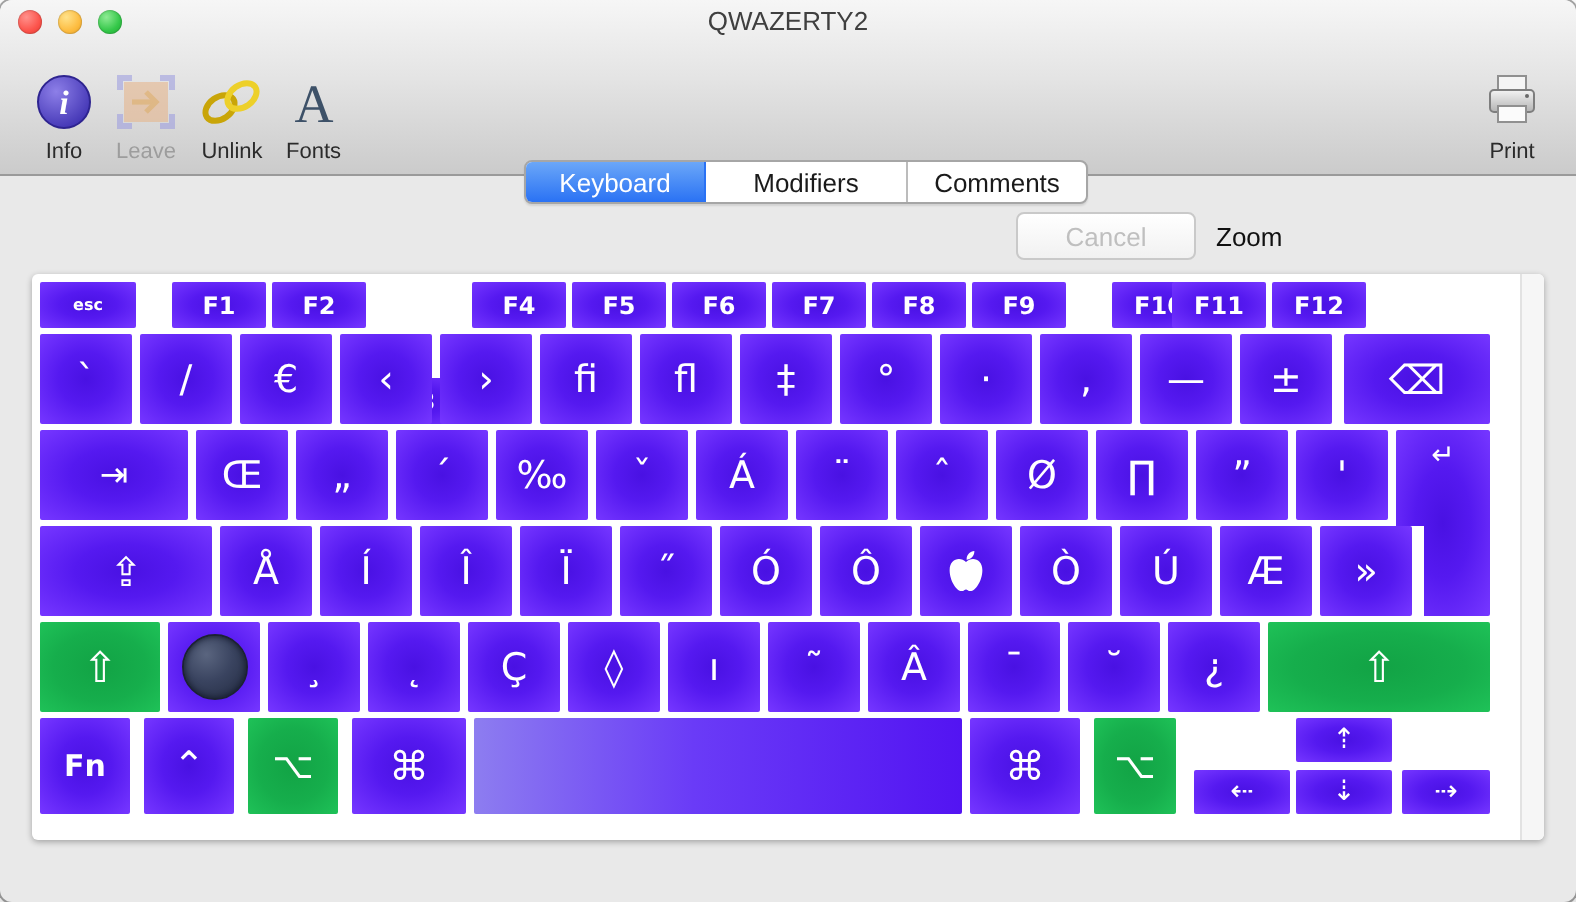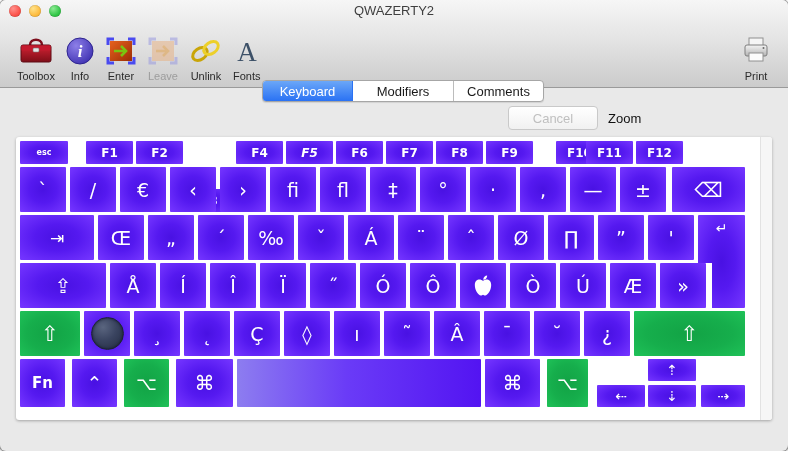--- a/index.html
+++ b/index.html
@@ -65,79 +65,38 @@
     <div class="titlebar">
       <div class="traffic">
         <span class="tl red"></span>
         <span class="tl yellow"></span>
         <span class="tl green"></span>
       </div>
       <div class="title">QWAZERTY2</div>
     </div>
 
     <div class="toolbar">
-      <div class="titem">
-        <span class="ticon">
-          <svg width="36" height="30" viewBox="0 0 36 30">
-              <defs>
-            <linearGradient id="gRed" x1="0" y1="0" x2="0" y2="1">
-                  <stop offset="0" stop-color="#d42334"></stop>
-                  <stop offset="1" stop-color="#7e0e18"></stop>
-                </linearGradient>
-              </defs>
-            <path d="M12 9 C12 2 24 2 24 9" fill="none" stroke="#7d0f1d" stroke-width="2.5"></path>
-            <rect x="3" y="9" width="30" height="17" rx="2" fill="url(#gRed)" stroke="#5f0a14"></rect>
-            <rect x="3.5" y="9.5" width="29" height="5" fill="#c41a2e"></rect>
-            <rect x="15" y="12" width="6" height="4" rx="1" fill="#e6e6e6" stroke="#777" stroke-width=".6"></rect>
-          </svg>
-        </span>
-        <span class="tlabel">Toolbox</span>
-      </div>
 
       <div class="titem">
         <span class="ticon">
           <svg width="30" height="30" viewBox="0 0 30 30">
               <defs>
             <radialGradient id="gInfo" cx="35%" cy="30%" r="80%">
                   <stop offset="0" stop-color="#8d7fe8"></stop>
                   <stop offset="1" stop-color="#3c2fb0"></stop>
                 </radialGradient>
               </defs>
             <circle cx="15" cy="15" r="13" fill="url(#gInfo)" stroke="#2e2490"></circle>
             <text x="15" y="21" font-size="17" font-style="italic" font-weight="bold" font-family="Liberation Serif, serif" fill="#fff" text-anchor="middle">i</text>
           </svg>
         </span>
         <span class="tlabel">Info</span>
       </div>
 
 
-      <div class="titem">
-        <span class="ticon">
-          <svg width="32" height="30" viewBox="0 0 32 30">
-              <defs>
-            <linearGradient id="gOr2" x1="0" y1="0" x2="1" y2="1">
-                  <stop offset="0" stop-color="#e6621f"></stop>
-                  <stop offset="1" stop-color="#9c2d05"></stop>
-                </linearGradient>
-              </defs>
-            <rect x="5" y="5" width="22" height="20" fill="url(#gOr2)"></rect>
-            <g stroke="#4a4af0" stroke-width="3" fill="none">
-              <path d="M3 9 V3 H9"></path>
-                <path d="M23 3 H29 V9"></path>
-                <path d="M29 21 V27 H23"></path>
-                <path d="M9 27 H3 V21"></path>
-            </g>
-            <g stroke="#7ac410" stroke-width="2.6" fill="none">
-                <path d="M9 15 H20"></path>
-                <path d="M16 10 L21 15 L16 20"></path>
-              </g>
-          </svg>
-        </span>
-        <span class="tlabel">Enter</span>
-      </div>
 
       <div class="titem disabled">
         <span class="ticon">
           <svg width="32" height="30" viewBox="0 0 32 30">
             <rect x="5" y="5" width="22" height="20" fill="#e7b387"></rect>
             <g stroke="#9a9ae0" stroke-width="3" fill="none">
               <path d="M3 9 V3 H9"></path>
                 <path d="M23 3 H29 V9"></path>
                 <path d="M29 21 V27 H23"></path>
                 <path d="M9 27 H3 V21"></path>
@@ -210,21 +169,21 @@
         </div>
         <div class="key bold" style="left: 120px; top: 4px; width: 47px; height: 23px; font-size: 12px;">
           <span>F2</span>
         </div>
         <div class="key bold" style="left: 170px; top: 4px; width: 47px; height: 23px; font-size: 12px; margin-top: 48px;">
           <span>F3</span>
         </div>
         <div class="key bold" style="left: 220px; top: 4px; width: 47px; height: 23px; font-size: 12px;">
           <span>F4</span>
         </div>
-        <div class="key bold" style="left: 270px; top: 4px; width: 47px; height: 23px; font-size: 12px; font-style: italic;">
+        <div class="key bold" style="left: 270px; top: 4px; width: 47px; height: 23px; font-size: 12px;">
           <span>F5</span>
         </div>
         <div class="key bold" style="left: 320px; top: 4px; width: 47px; height: 23px; font-size: 12px;">
           <span>F6</span>
         </div>
         <div class="key bold" style="left: 370px; top: 4px; width: 47px; height: 23px; font-size: 12px;">
           <span>F7</span>
         </div>
         <div class="key bold" style="left: 420px; top: 4px; width: 47px; height: 23px; font-size: 12px;">
           <span>F8</span>

